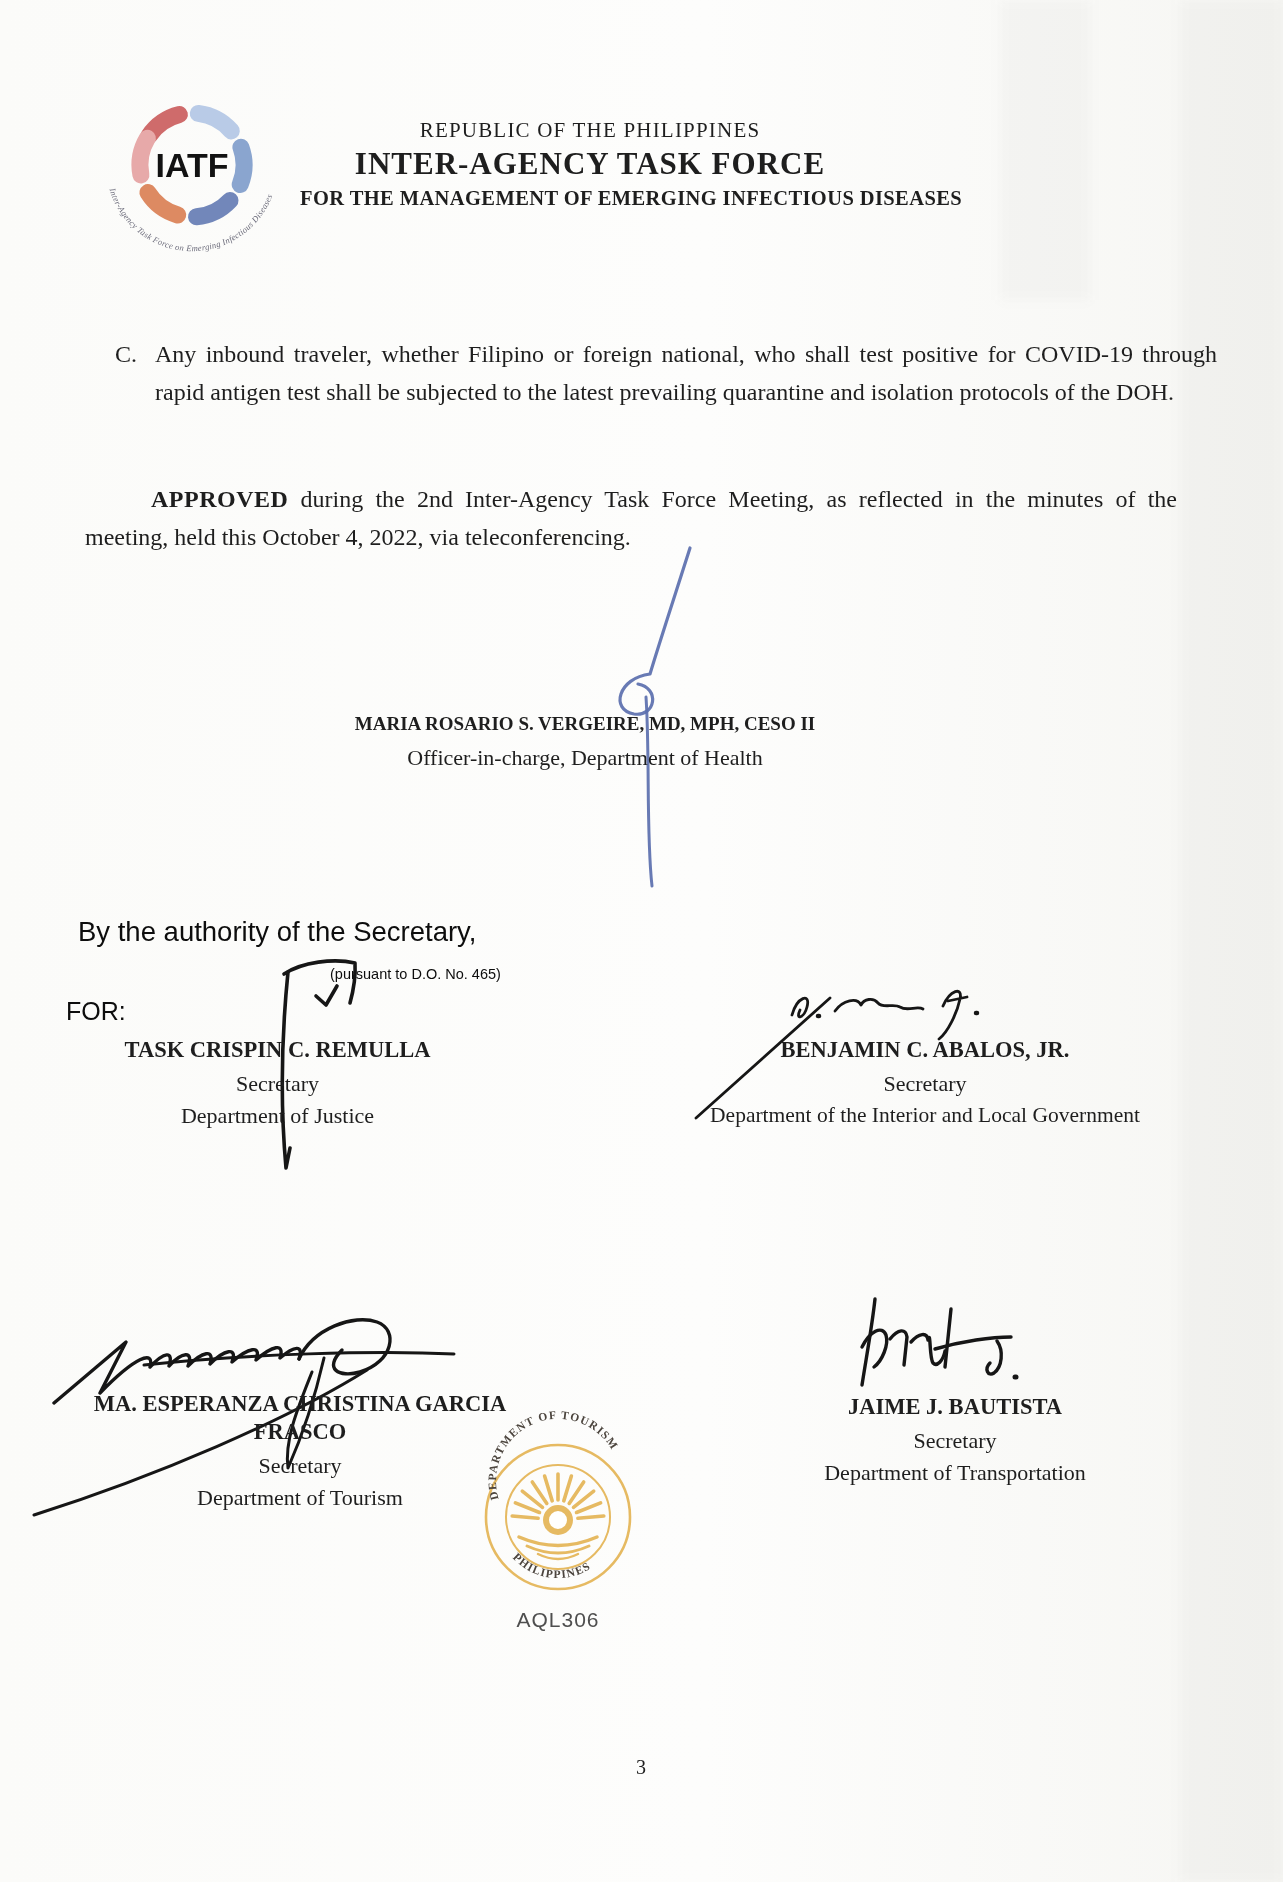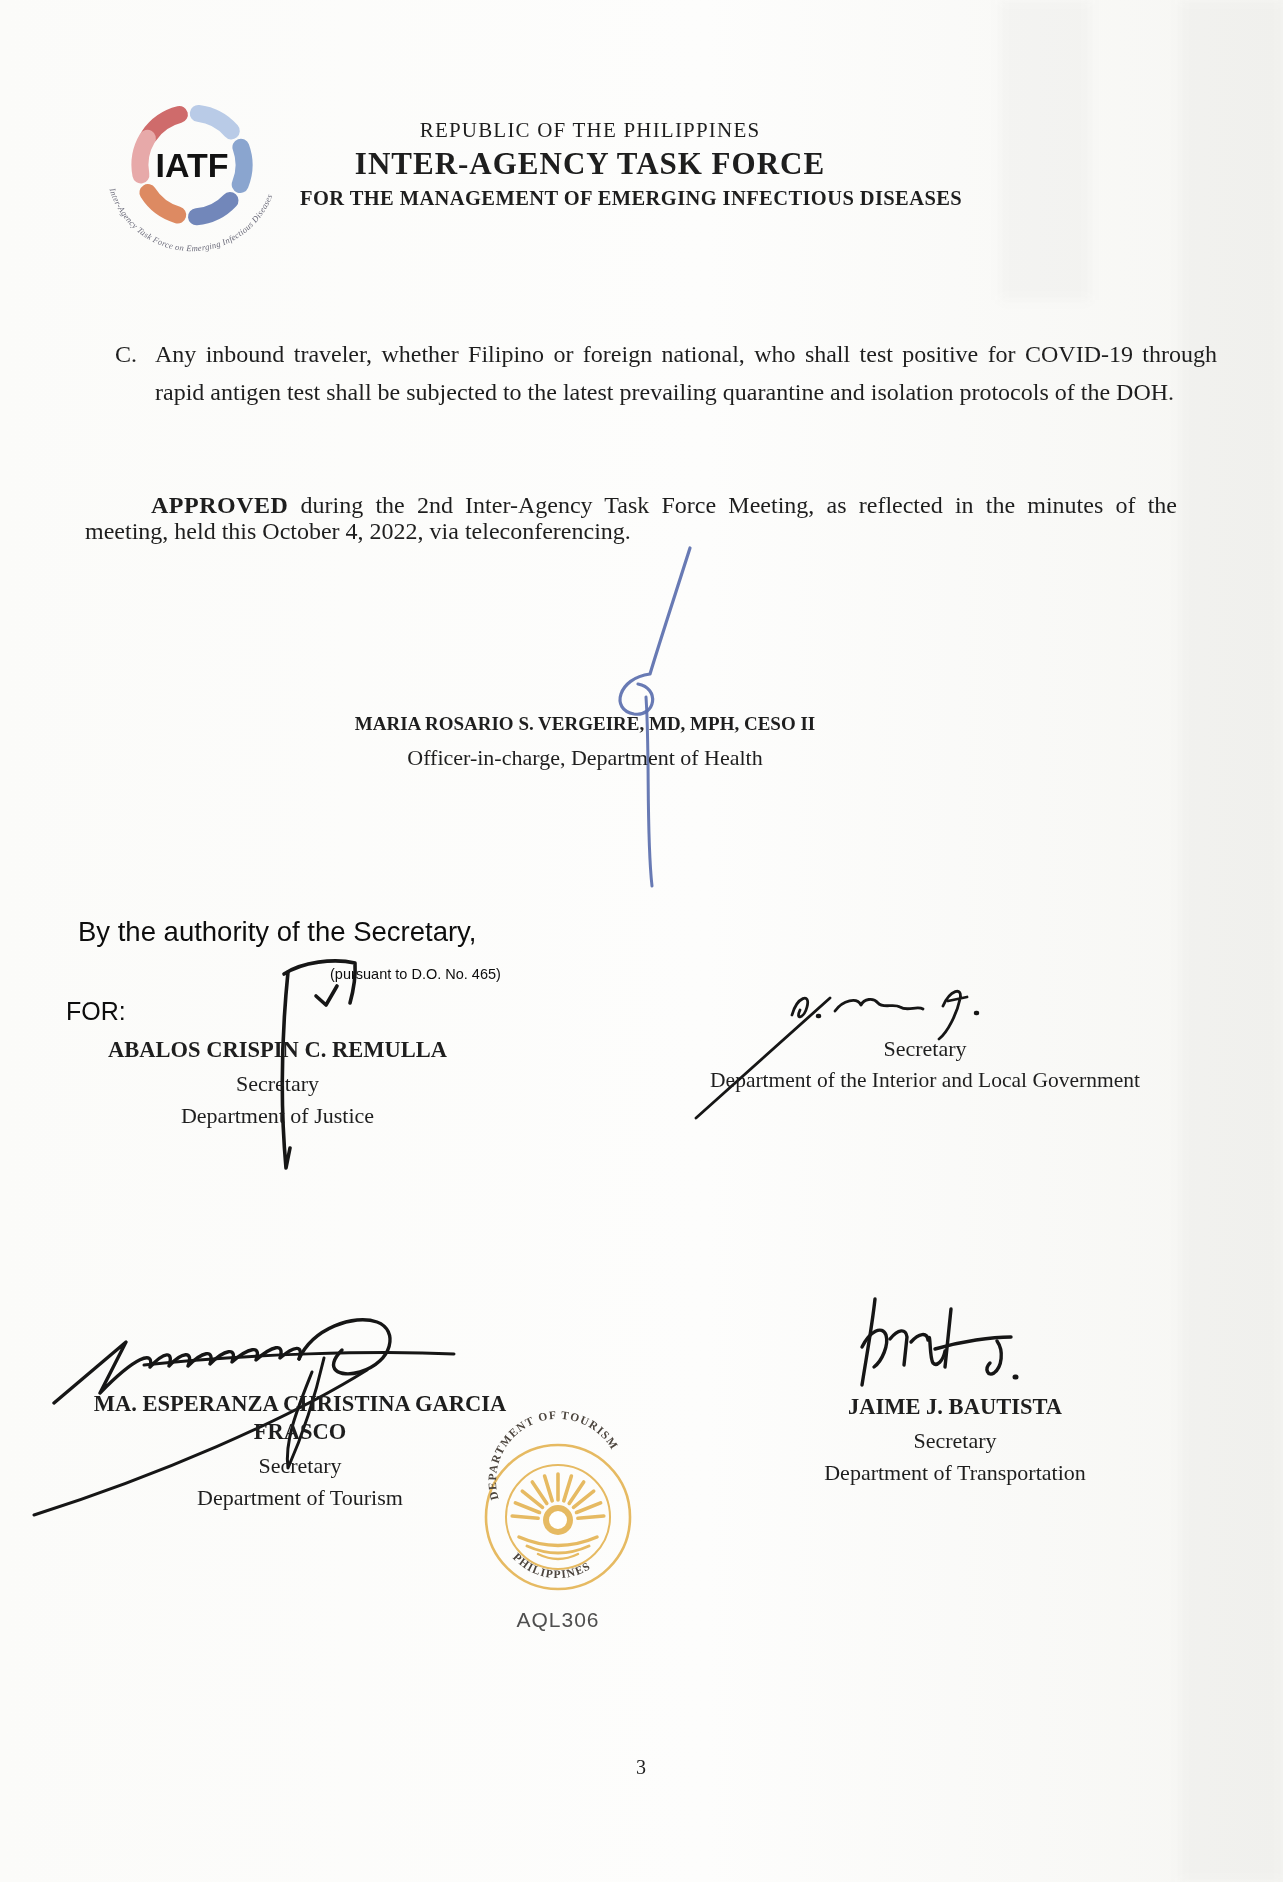--- a/index.html
+++ b/index.html
@@ -15,21 +15,21 @@
   
   .hdr { left:300px; top:118px; width:580px; text-align:center; line-height:1.15; }
   .hdr .l1 { font-size:21px; letter-spacing:1.2px; }
   .hdr .l2 { font-size:31px; font-weight:bold; letter-spacing:1px; margin-top:4px; }
   .hdr .l3 { font-size:20.5px; font-weight:bold; letter-spacing:0.4px; margin-top:5px; white-space:nowrap; }
 
   
   .para { font-size:24px; line-height:37.5px; text-align:justify; }
   .item-c { left:115px; top:336px; width:1062px; padding-left:40px; }
   .item-c .clabel { position:absolute; left:0; top:0; }
-  .approval { left:85px; top:492px; width:1092px; text-indent:66px; line-height:26px; }
+  .approval { left:85px; top:480px; width:1092px; text-indent:66px; line-height:38px; }
   .approval b { letter-spacing:0.5px; }
 
   
   .sig-block { text-align:center; }
   .sig-block .nm { font-weight:bold; font-size:22.5px; line-height:28px; margin:0 0 7px 0; }
   .sig-block .tt { font-size:22px; margin:0 0 6px 0; }
   .sig-block .dp { font-size:22px; margin:0; }
   .chair { left:290px; top:710px; width:590px; }
   .chair .nm { font-size:19px; white-space:nowrap; }
   .blk-abalos .dp { white-space:nowrap; font-size:21.5px; }
@@ -105,35 +105,36 @@
   <div class="abs note-sans pursuant">(pursuant to D.O. No. 465)</div>
   <div class="abs note-sans for-lbl">FOR:</div>
 
   <svg class="abs" style="left:222px; top:932px;" width="150" height="250" viewBox="0 0 150 250">
     <path class="ink" stroke-width="3.6" d="M66,40 C60,100 58,170 64,236 L68,216"></path>
     <path class="ink" stroke-width="3.6" d="M62,42 C80,30 112,26 133,31 C134,47 131,60 128,71"></path>
     <path class="ink" stroke-width="3.6" d="M94,64 L104,73 L115,54"></path>
   </svg>
 
   <div class="abs sig-block" style="left:55px; top:1036px; width:445px;">
-    <p class="nm">ABALOS CRISPIN C. REMULLA</p>
+    <p class="nm">TASK CRISPIN C. REMULLA</p>
     <p class="tt">Secretary</p>
     <p class="dp">Department of Justice</p>
   </div>
 
   <svg class="abs" style="left:680px; top:982px;" width="330" height="145" viewBox="0 0 330 145">
     <path class="ink" stroke-width="2.8" d="M16,136 L150,16"></path>
     <path class="ink" stroke-width="2.8" d="M112,33 C117,15 131,10 127,25 C124,36 115,39 120,28"></path>
     <path class="ink" stroke-width="4.5" d="M138,34 l1,0"></path>
     <path class="ink" stroke-width="2.8" d="M155,29 C163,18 177,15 181,23 C184,17 193,15 198,21 C203,27 214,21 220,25 C228,30 237,23 243,27"></path>
     <path class="ink" stroke-width="2.8" d="M263,24 C270,8 283,4 280,17 C277,31 268,50 259,57 M268,19 L287,15"></path>
     <path class="ink" stroke-width="4.5" d="M296,31 l1,0"></path>
   </svg>
 
   <div class="abs sig-block blk-abalos" style="left:655px; top:1036px; width:540px;">
+    <p class="nm">BENJAMIN C. ABALOS, JR.</p>
     <p class="tt">Secretary</p>
     <p class="dp">Department of the Interior and Local Government</p>
   </div>
 
   <svg class="abs" style="left:22px; top:1308px;" width="440" height="215" viewBox="0 0 440 215">
     <path class="ink" stroke-width="3.4" d="M32,95 L104,34 L78,85 C113,49 133,41 128,59 C142,44 152,42 147,58 C160,44 172,42 166,58 C180,44 193,40 188,56 C202,42 216,38 210,54 C226,40 240,36 234,52 C250,38 263,34 258,50 C272,38 282,36 277,51"></path>
     <path class="ink" stroke-width="3.4" d="M277,51 C291,20 332,6 355,14 C377,22 371,54 338,64 C317,70 301,61 320,42"></path>
     <path class="ink" stroke-width="3" d="M122,57 C225,46 355,42 432,46"></path>
     <path class="ink" stroke-width="3" d="M345,62 C265,112 135,168 12,207"></path>
     <path class="ink" stroke-width="3" d="M302,50 C290,102 274,142 266,160 C262,132 277,97 290,64"></path>

